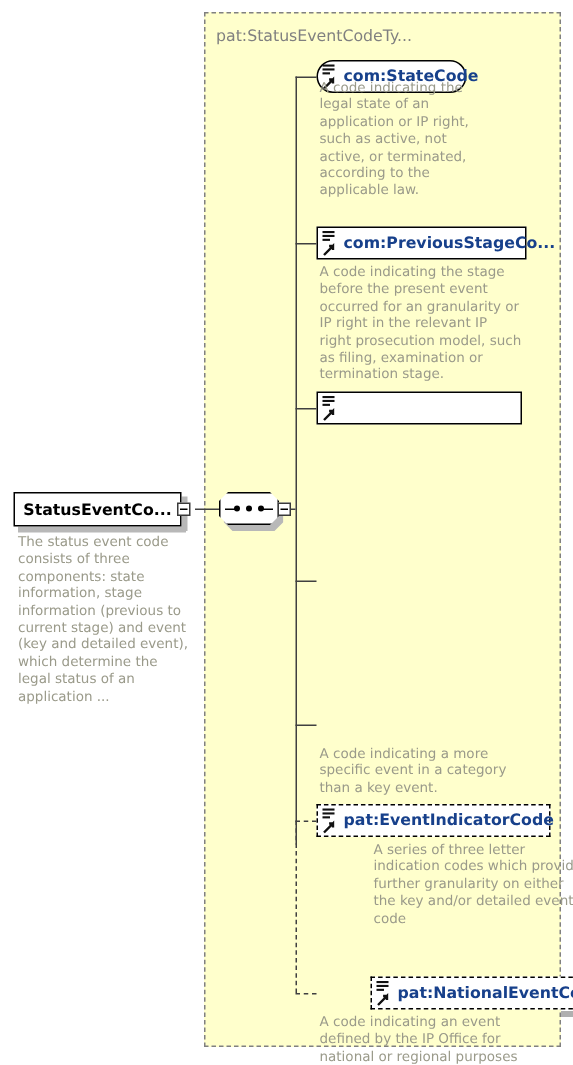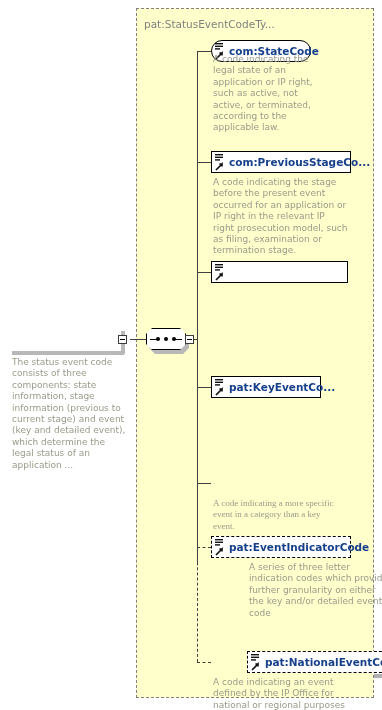--- a/index.html
+++ b/index.html
@@ -176,20 +176,23 @@
   <div class="ln lnh" style="left:197px;top:51px;width:14px;"></div>
   <div class="ln lnh" style="left:197px;top:162px;width:14px;"></div>
   <div class="ln lnh" style="left:197px;top:272px;width:14px;"></div>
   <div class="ln lnh" style="left:197px;top:387px;width:14px;"></div>
   <div class="ln lnh" style="left:197px;top:483px;width:14px;"></div>
   <div class="dash-h" style="left:197px;top:547px;width:14px;"></div>
   <div class="dash-h" style="left:197px;top:662px;width:14px;"></div>
 
   <div class="root-shadow"></div>
   <div class="root-shadow-r"></div>
+  <div class="root-node">
+    <span class="label">StatusEventCo...</span>
+  </div>
   <div class="minusbox" style="left:118px;top:335px;"></div>
   <div class="desc-root">The status event code consists of three components: state information, stage information (previous to current stage) and event (key and detailed event), which determine the legal status of an application ...</div>
 
   <div class="seq-shadow"></div>
   <div class="seq">
     <div class="seq-body"></div>
     <div class="seq-bar" style="left:4px;width:7px;"></div>
     <div class="seq-bar" style="left:29px;width:7px;"></div>
     <div class="seq-dots">
         <i></i>
@@ -216,48 +219,37 @@
     <span class="shadow"></span>
     <span class="shadow-r"></span>
     <svg class="el-icon" viewBox="0 0 13 19">
       <rect x="1" y="1" width="8" height="1.4" fill="#111"></rect>
       <rect x="1" y="3.6" width="8" height="1.4" fill="#111"></rect>
       <rect x="1" y="6.2" width="5" height="1.4" fill="#111"></rect>
       <path d="M2 17 L8 11 L8 13.6 M8 11 L5.4 11" stroke="#111" stroke-width="1.6" fill="none"></path>
     </svg>
     <span class="label">com:PreviousStageCo...</span>
   </div>
-  <div class="desc" style="left:213px;top:177px;width:135px;">A code indicating the stage before the present event occurred for an application or IP right in the relevant IP right prosecution model, such as filing, examination or termination stage.</div>
+  <div class="desc" style="left:213px;top:177px;width:135px;">A code indicating the stage before the present event occurred for an granularity or IP right in the relevant IP right prosecution model, such as filing, examination or termination stage.</div>
 
   <div class="node" style="left:211px;top:261px;width:137px;">
     <span class="shadow"></span>
     <span class="shadow-r"></span>
     <svg class="el-icon" viewBox="0 0 13 19">
       <rect x="1" y="1" width="8" height="1.4" fill="#111"></rect>
       <rect x="1" y="3.6" width="8" height="1.4" fill="#111"></rect>
       <rect x="1" y="6.2" width="5" height="1.4" fill="#111"></rect>
       <path d="M2 17 L8 11 L8 13.6 M8 11 L5.4 11" stroke="#111" stroke-width="1.6" fill="none"></path>
     </svg>
   </div>
 
-  <div class="node" style="left:211px;top:376px;width:110px;">
-    <span class="shadow"></span>
-    <span class="shadow-r"></span>
-    <svg class="el-icon" viewBox="0 0 13 19">
-      <rect x="1" y="1" width="8" height="1.4" fill="#111"></rect>
-      <rect x="1" y="3.6" width="8" height="1.4" fill="#111"></rect>
-      <rect x="1" y="6.2" width="5" height="1.4" fill="#111"></rect>
-      <path d="M2 17 L8 11 L8 13.6 M8 11 L5.4 11" stroke="#111" stroke-width="1.6" fill="none"></path>
-    </svg>
-    <span class="label">pat:KeyEventCo...</span>
-  </div>
-
-  <div class="desc" style="left:213px;top:498px;width:128px;font-family:Liberation Serif, serif;">A code indicating a more specific event in a category than a key event.</div>
-
-  <div class="node optional" style="left:211px;top:536px;width:140px;">
+
+  <div class="desc" style="left:213px;top:498px;width:128px;">A code indicating a more specific event in a category than a key event.</div>
+
+  <div class="node optional" style="left:211px;top:536px;width:156px;">
     <span class="shadow"></span>
     <span class="shadow-r"></span>
     <svg class="el-icon" viewBox="0 0 13 19">
       <rect x="1" y="1" width="8" height="1.4" fill="#111"></rect>
       <rect x="1" y="3.6" width="8" height="1.4" fill="#111"></rect>
       <rect x="1" y="6.2" width="5" height="1.4" fill="#111"></rect>
       <path d="M2 17 L8 11 L8 13.6 M8 11 L5.4 11" stroke="#111" stroke-width="1.6" fill="none"></path>
     </svg>
     <span class="label">pat:EventIndicatorCode</span>
   </div>

